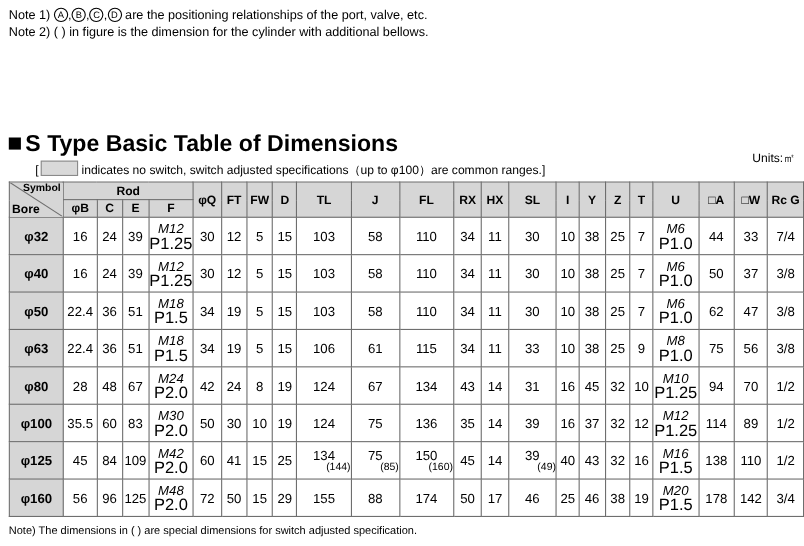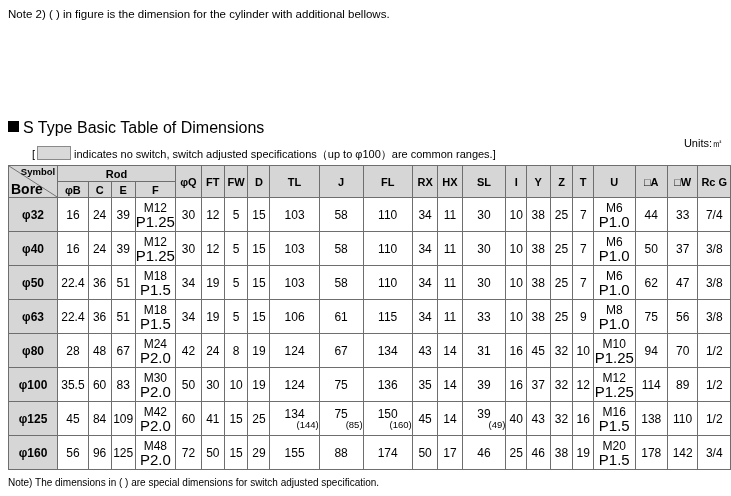--- a/index.html
+++ b/index.html
@@ -41,22 +41,22 @@
     line-height: 10px;
     text-align: center;
     font-size: 8.5px;
     vertical-align: 1px;
     margin: 0 0px;
   }
   .section-title {
     position: absolute;
     top: 119px;
     left: 8px;
-    font-size: 16px;
-    font-weight: normal;
+    font-size: 21px;
+    font-weight: bold;
     letter-spacing: 0px;
     white-space: nowrap;
   }
   .sq-bullet {
     display: inline-block;
     width: 11px;
     height: 11px;
     background: #000;
     margin-right: 4px;
     vertical-align: 1px;
@@ -120,39 +120,40 @@
     position: absolute;
     top: 0px;
     right: 2px;
     font-size: 9.5px;
     font-weight: bold;
   }
   .corner .bore {
     position: absolute;
     bottom: 0px;
     left: 2px;
-    font-size: 14px;
+    font-size: 11px;
     font-weight: bold;
   }
   .corner .slash {
     position: absolute;
     top: 0;
     left: 0;
     width: 100%;
     height: 100%;
   }
   td.cell {
     height: 33px;
     font-size: 12px;
   }
   .two-line {
     line-height: 13px;
   }
   .two-line .top {
     display: block;
+    font-style: italic;
   }
   .two-line .bot {
     display: block;
     font-size: 15px;
   }
   .paren {
     font-size: 9.5px;
     display: block;
     line-height: 10px;
     margin-left: 26px;
@@ -168,20 +169,23 @@
     font-size: 10px;
     white-space: nowrap;
   }
 </style>
 </head>
 <body>
 
 <div class="page">
 
   <div class="notes">
+    <div>
+      <span>Note 1) </span><span class="circ">A</span>,<span class="circ">B</span>,<span class="circ">C</span>,<span class="circ">D</span><span> are the positioning relationships of the port, valve, etc.</span>
+    </div>
     <div>Note 2) (  ) in figure is the dimension for the cylinder with additional bellows.</div>
   </div>
 
   <div class="section-title">
     <span class="sq-bullet"></span><span>S Type Basic Table of Dimensions</span>
   </div>
 
   <div class="subnote">
     <span>[</span><span class="grayswatch"></span><span>indicates no switch, switch adjusted specifications（up to φ100）are common ranges.]</span>
   </div>

